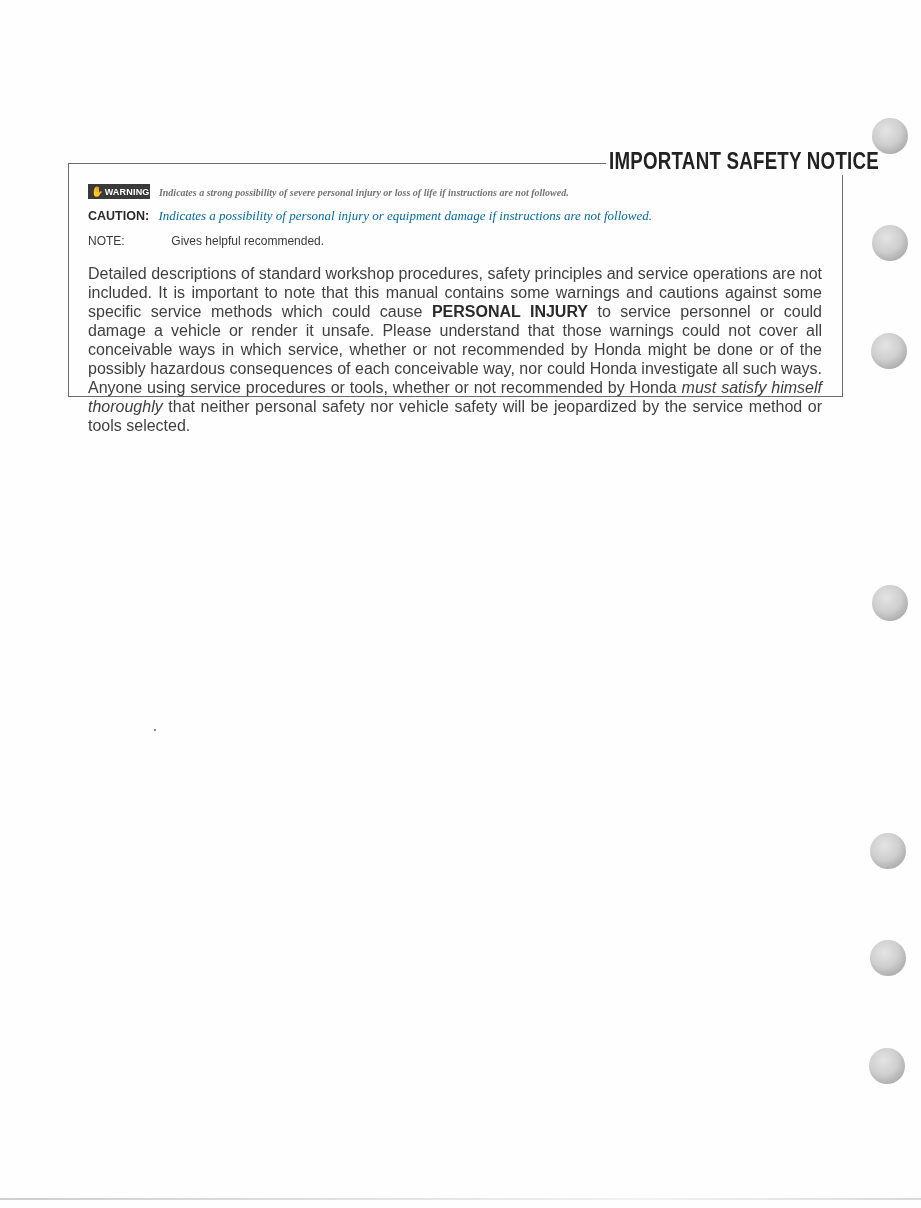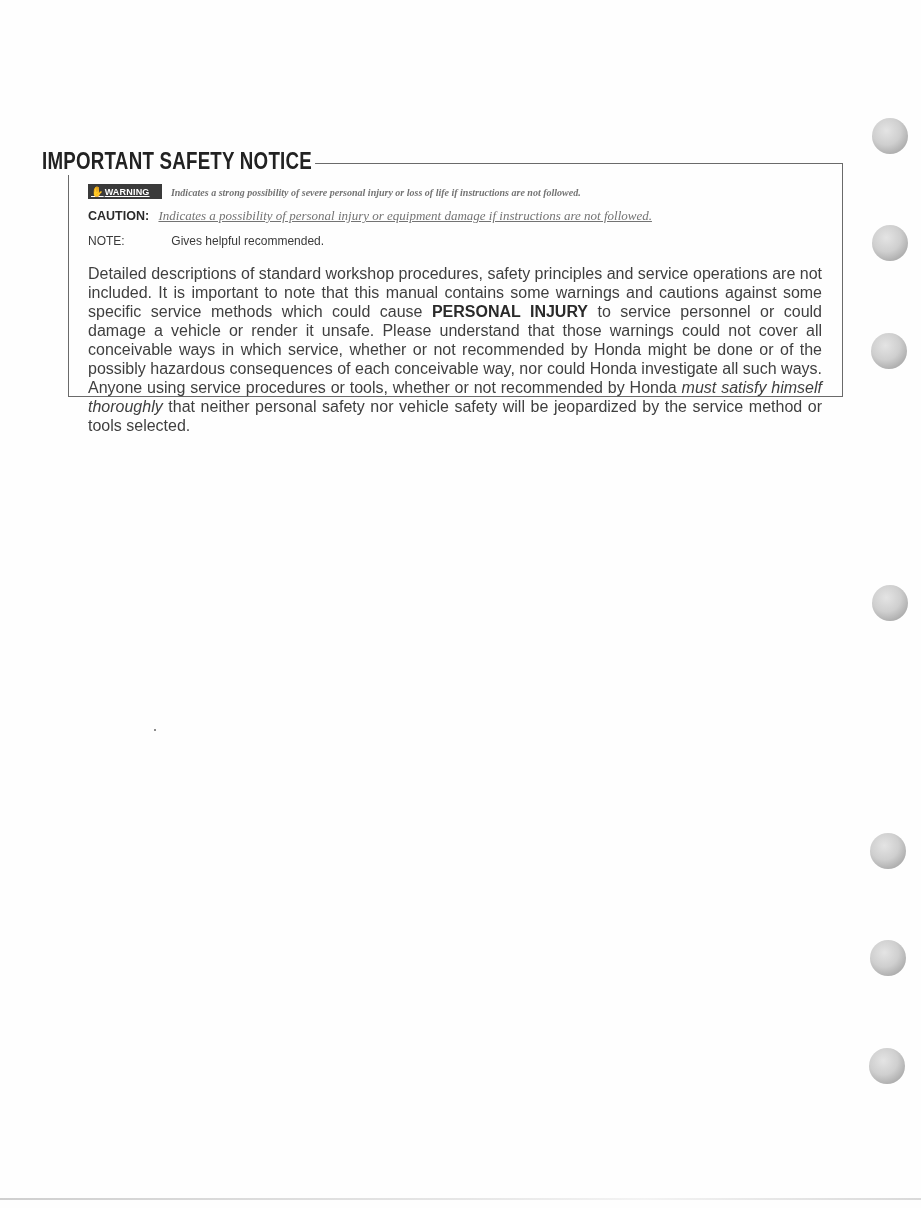--- a/index.html
+++ b/index.html
@@ -7,38 +7,37 @@
     width: 921px; height: 1208px; position: relative; overflow: hidden;
     background: #fefefe;
     font-family: "Liberation Sans", sans-serif;
     color: #3a3a3a;
   }
   .notice-box {
     position: absolute; left: 68px; top: 163px; width: 775px; height: 234px;
     border: 1px solid #6a6a6a; box-sizing: border-box;
   }
   .notice-title {
-    position: absolute; left: 0; right: 0; top: 147px; text-align: left;
+    position: absolute; left: 0; right: 0; top: 147px; text-align: right;
   }
   .notice-title span {
     display: inline-block; background: #fefefe; padding: 0 4px;
     font-family: "Liberation Sans", sans-serif; font-weight: bold;
     font-size: 24px; letter-spacing: 0.3px; color: #222;
     transform: scaleX(0.78); transform-origin: center;
   }
   .row { position: absolute; left: 88px; font-size: 12px; }
   .label-caution { font-weight: bold; color: #2a2a2a; font-size: 12.5px; margin-top: 44px; }
   .label-note { color: #3a3a3a; font-size: 12px; }
-  .def-italic { font-family: "Liberation Serif", serif; font-style: italic; font-size: 13px; color: #737373; text-decoration: underline; }
+  .def-italic { font-family: "Liberation Serif", serif; font-style: italic; font-size: 13px; color: #0369a1; }
   .def-bold-italic { font-family: "Liberation Serif", serif; font-style: italic; font-weight: bold; font-size: 10px; color: #737373; }
   .warning-badge {
     display: inline-block; background: #3a3a3a; color: #fff;
-    font-size: 9px; font-weight: bold; padding: 2px 12px 2px 3px; vertical-align: 1px;
+    font-size: 9px; font-weight: bold; padding: 2px 0 2px 3px; vertical-align: 1px;
     letter-spacing: 0.2px;
-    text-decoration: underline;
   }
   .warning-badge .hand { font-size: 10px; margin-right: 1px; }
   .para {
     position: absolute; left: 88px; top: 264px; width: 734px;
     font-size: 16px; line-height: 19px; color: #3f3f3f; text-align: justify;
   }
   .para b { color: #2a2a2a; }
   .hole {
     position: absolute; width: 36px; height: 36px; border-radius: 50%;
     background: radial-gradient(circle at 40% 35%, #e4e4e4 0%, #cfcfcf 45%, #a9a9a9 80%, #8e8e8e 100%);

